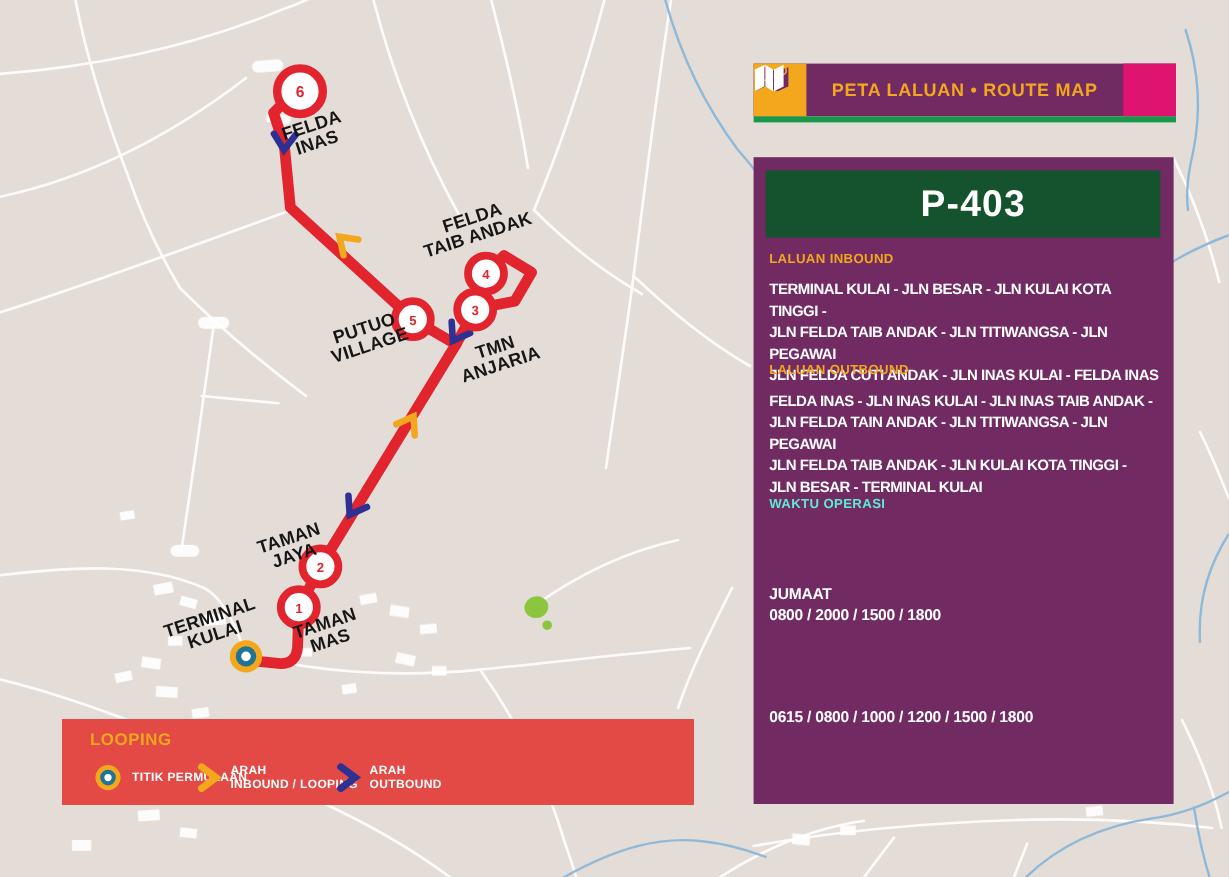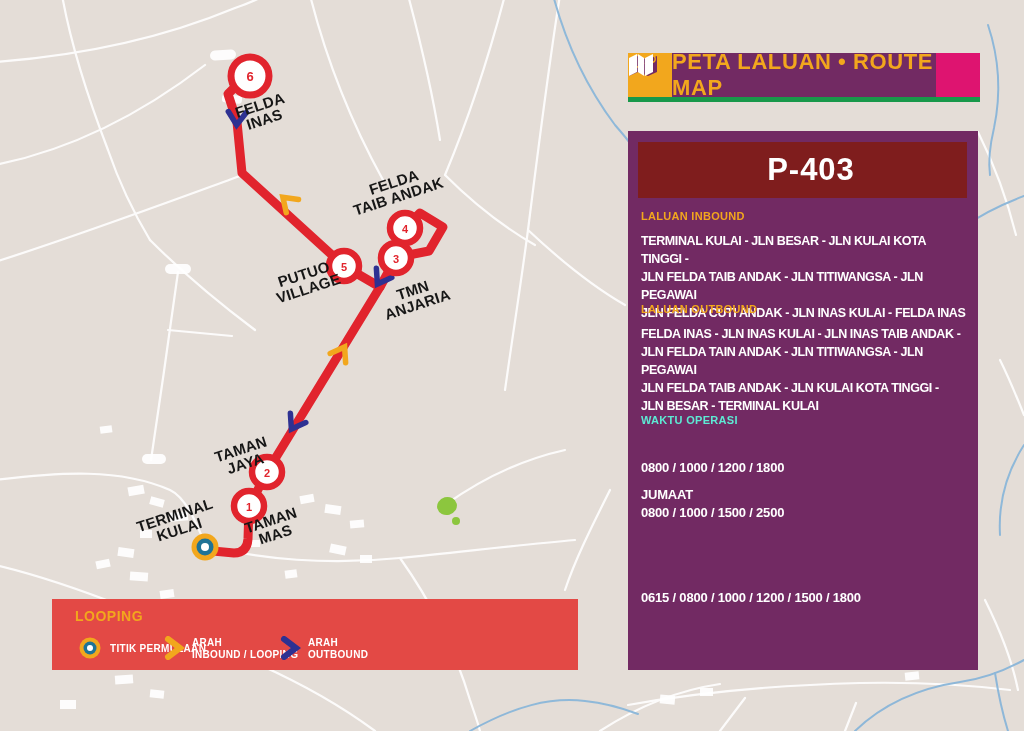--- a/index.html
+++ b/index.html
@@ -10,21 +10,21 @@
 
   
   .map-label{position:absolute;transform:translate(-50%,-50%) rotate(-18deg);
     font-weight:bold;font-size:15px;line-height:15px;color:#161616;
     text-align:center;white-space:pre-line;letter-spacing:.2px;}
 
   
   .hdr{position:absolute;left:628px;top:53px;width:352px;height:44px;display:flex;}
   .hdr-icon{width:44px;height:44px;flex:0 0 44px;display:flex;align-items:center;justify-content:center;}
   .hdr-mid{flex:1;display:flex;align-items:center;justify-content:center;}
-  .hdr-title{font-weight:bold;font-size:22px;letter-spacing:.6px;}
+  .hdr-title{font-weight:bold;font-size:15px;letter-spacing:.6px;}
   .hdr-green{position:absolute;left:628px;top:97px;width:352px;height:5px;}
 
   
   .panel{position:absolute;left:628px;top:131px;width:350px;height:539px;}
   .p403{position:absolute;left:10px;right:11px;top:11px;height:56px;
         display:flex;align-items:center;justify-content:center;
         font-weight:bold;font-size:31px;color:#fff;letter-spacing:1px;}
   .pblock{position:absolute;left:13px;right:10px;}
   .sec-title{font-weight:bold;font-size:11px;letter-spacing:.3px;}
   .sec-body{font-weight:bold;font-size:12.5px;line-height:18px;color:#fff;letter-spacing:-.4px;}
@@ -201,39 +201,38 @@
       <svg width="26" height="24" viewBox="0 0 26 24">
         <path d="M 1 5 L 9 1 L 9 19 L 1 23 Z" fill="#ffffff"></path>
         <path d="M 9.8 1 L 16.2 5 L 16.2 23 L 9.8 19 Z" fill="#ffffff"></path>
         <path d="M 17 5 L 25 1 L 25 19 L 17 23 Z" fill="#ffffff"></path>
       </svg>
     </div>
   </div>
   <div class="hdr-green" style="background:#18984a;"></div>
 
   <div class="panel" style="background:#722a63;">
-    <div class="p403" style="background:#7f1d1d;padding-left:17px;">P-403</div>
+    <div class="p403" style="background:#14532d;padding-left:17px;">P-403</div>
 
     <div class="pblock sec-title" style="top:79px;color:#f2a71d;">LALUAN INBOUND</div>
     <div class="pblock sec-body pre" style="top:101px;">TERMINAL KULAI - JLN BESAR - JLN KULAI KOTA TINGGI -
 JLN FELDA TAIB ANDAK - JLN TITIWANGSA - JLN PEGAWAI
 JLN FELDA CUTI ANDAK - JLN INAS KULAI - FELDA INAS</div>
 
     <div class="pblock sec-title" style="top:172px;color:#f2a71d;">LALUAN OUTBOUND</div>
     <div class="pblock sec-body pre" style="top:194px;">FELDA INAS - JLN INAS KULAI - JLN INAS TAIB ANDAK -
 JLN FELDA TAIN ANDAK - JLN TITIWANGSA - JLN PEGAWAI
 JLN FELDA TAIB ANDAK - JLN KULAI KOTA TINGGI -
 JLN BESAR - TERMINAL KULAI</div>
 
     <div class="pblock sec-title" style="top:283px;color:#5eead4;">WAKTU OPERASI</div>
 
-    <div class="pblock sched-time" style="top:329px;">0800 / 1000 / 1200 / 1800</div>
 
     <div class="pblock sched-day" style="top:356px;">JUMAAT</div>
-    <div class="pblock sched-time" style="top:374px;">0800 / 1000 / 1500 / 2500</div>
+    <div class="pblock sched-time" style="top:374px;">0800 / 2000 / 1500 / 1800</div>
 
     <div class="pblock sched-time" style="top:419px;margin-top:40px;">0615 / 0800 / 1000 / 1200 / 1500 / 1800</div>
 
   </div>
 
   <div class="legend" style="background:#e34945;">
     <div class="legend-title" style="color:#f2a71d;">LOOPING</div>
 
     <svg width="24" height="24" viewBox="0 0 24 24" style="position:absolute;left:26px;top:37px;">
       <circle cx="12" cy="12" r="10.5" fill="#f2a71d"></circle>

